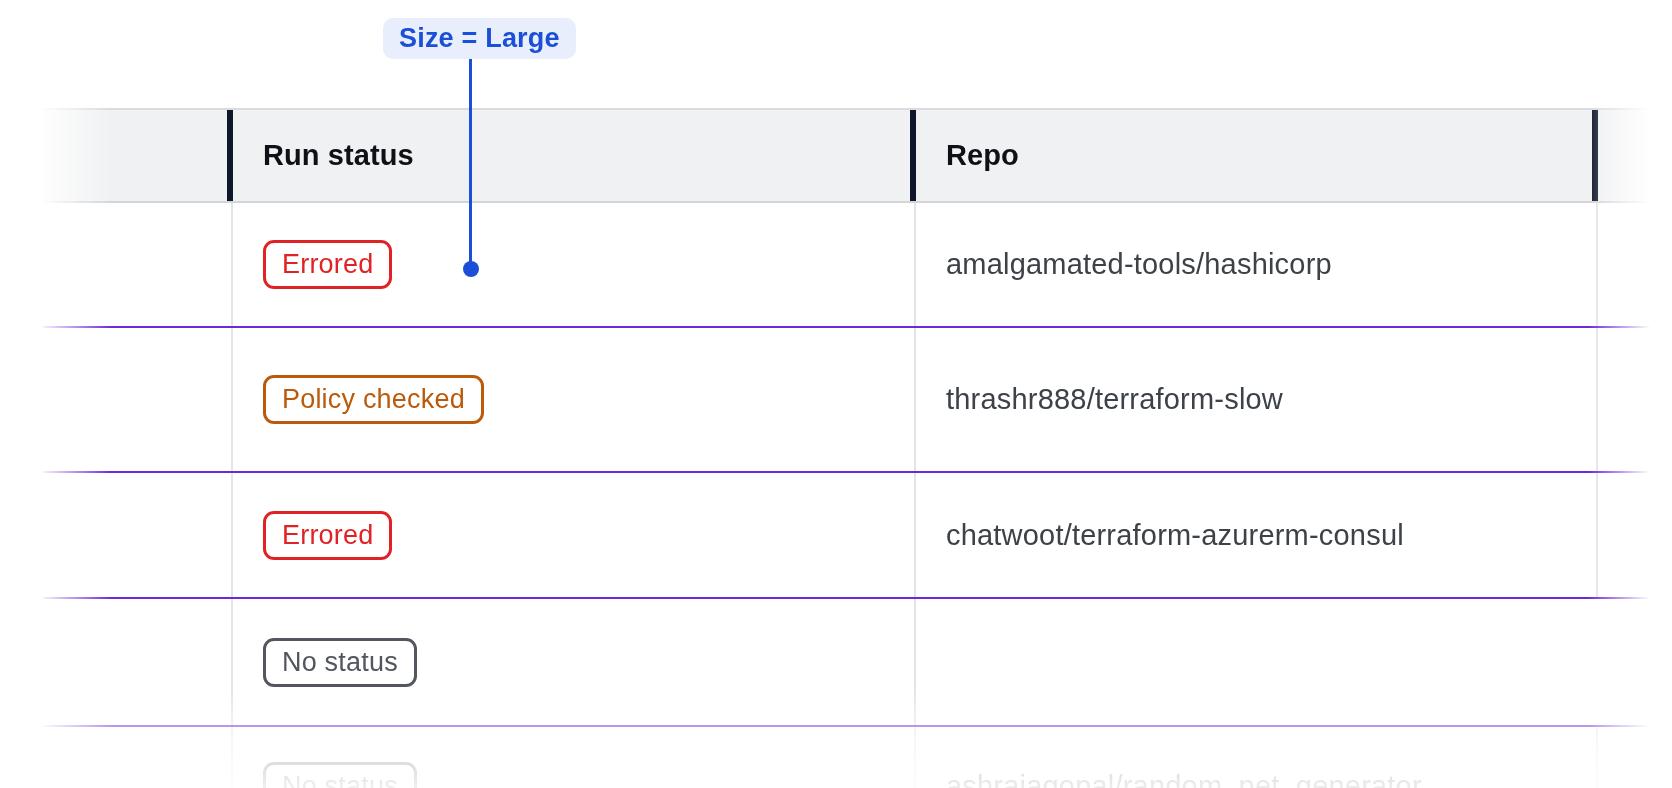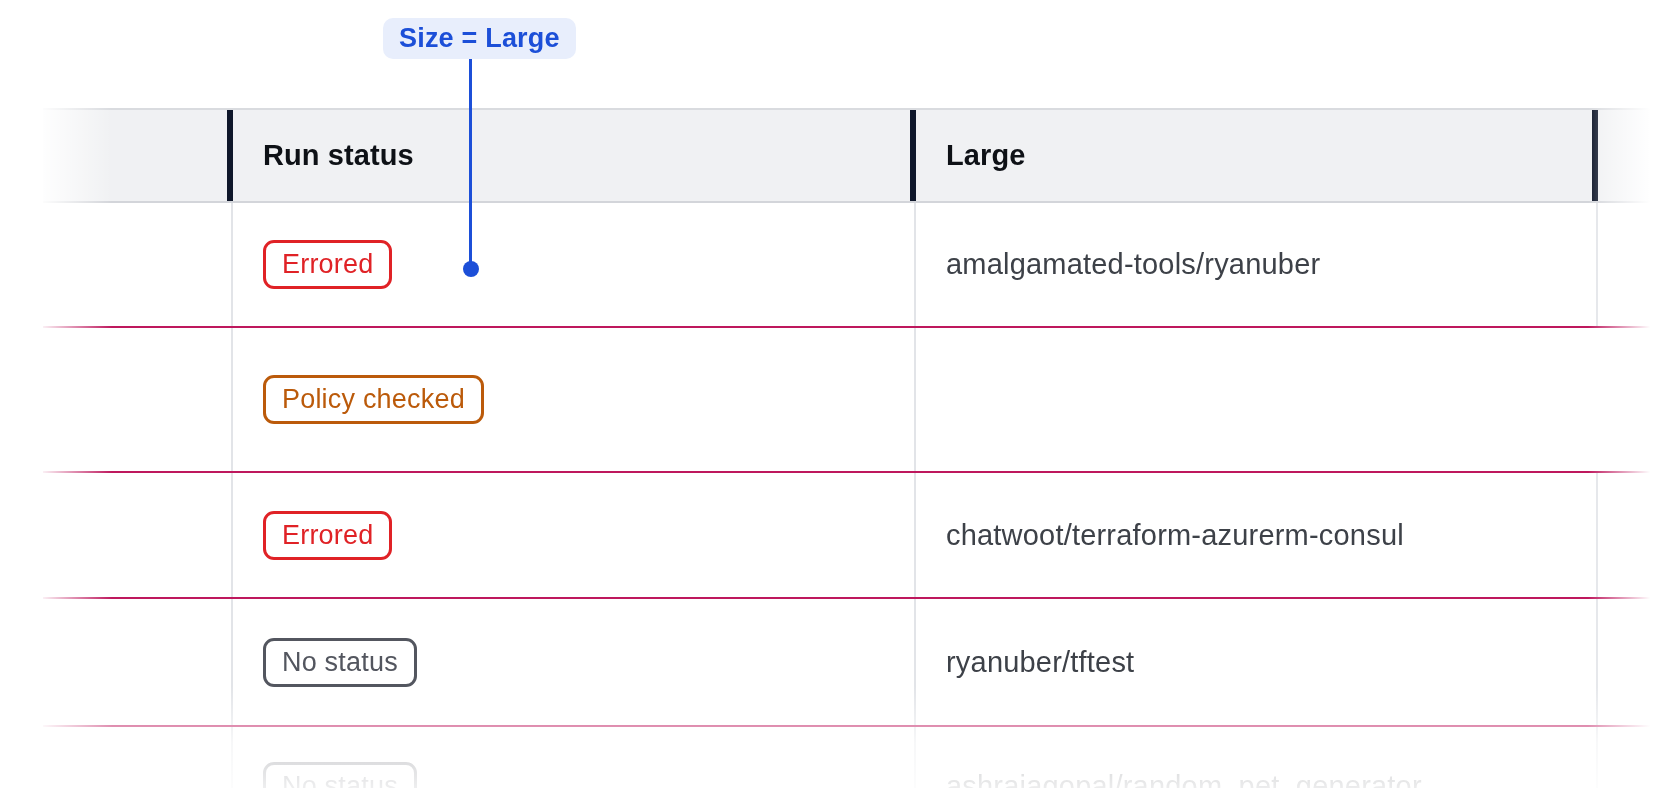--- a/index.html
+++ b/index.html
@@ -24,21 +24,21 @@
   .tbl { position: absolute; left: 43px; top: 108px; width: 1629px; z-index: 1; }
   .grid-row { display: grid; grid-template-columns: 190px 683px 682px 1fr; }
   .hrow {
     height: 95px; background: #f0f1f3;
     border-top: 2px solid #d9dbdf; border-bottom: 2px solid #d3d5da;
   }
   .hcell { display: flex; align-items: center; padding-left: 30px; }
   .hcell.bordered { border-right: 6px solid #0f172a; }
   .hcell span { font-size: 29px; font-weight: 700; color: #0e1116; letter-spacing: 0.1px; }
 
-  .brow { border-bottom: 2px solid #be185d; }
+  .brow { border-bottom: 2px solid #6d28d9; }
   .brow:nth-child(1) { height: 125px; }
   .brow:nth-child(2) { height: 145px; }
   .brow:nth-child(3) { height: 126px; }
   .brow:nth-child(4) { height: 128px; }
   .brow:nth-child(5) { height: 118px; border-bottom: none; }
   .bcell { display: flex; align-items: center; padding-left: 30px; overflow: hidden; }
   .bcell.bordered { border-right: 2px solid #e2e4e8; }
   .repo-text { font-size: 29px; font-weight: 400; color: #3d4148; letter-spacing: 0.2px; white-space: nowrap; }
 
   .badge {
@@ -70,64 +70,64 @@
 
   <div class="tbl">
     <div class="grid-row hrow">
       <div class="hcell bordered">
         <span></span>
       </div>
       <div class="hcell bordered">
         <span>Run status</span>
       </div>
       <div class="hcell bordered">
-        <span>Large</span>
+        <span>Repo</span>
       </div>
       <div class="hcell">
         <span></span>
       </div>
     </div>
     <div id="rows-container">
   <div class="grid-row brow">
     <div class="bcell bordered"></div>
     <div class="bcell bordered">
       <span class="badge" style="color: rgb(224, 34, 38);">Errored</span>
     </div>
     <div class="bcell bordered">
-      <span class="repo-text">amalgamated-tools/ryanuber</span>
+      <span class="repo-text">amalgamated-tools/hashicorp</span>
     </div>
     <div class="bcell"></div>
   </div>
 
   <div class="grid-row brow">
     <div class="bcell bordered"></div>
     <div class="bcell bordered">
       <span class="badge" style="color: rgb(187, 90, 10);">Policy checked</span>
+    </div>
+    <div class="bcell bordered">
+      <span class="repo-text">thrashr888/terraform-slow</span>
     </div>
     <div class="bcell"></div>
   </div>
 
   <div class="grid-row brow">
     <div class="bcell bordered"></div>
     <div class="bcell bordered">
       <span class="badge" style="color: rgb(224, 34, 38);">Errored</span>
     </div>
     <div class="bcell bordered">
       <span class="repo-text">chatwoot/terraform-azurerm-consul</span>
     </div>
     <div class="bcell"></div>
   </div>
 
   <div class="grid-row brow">
     <div class="bcell bordered"></div>
     <div class="bcell bordered">
       <span class="badge" style="color: rgb(83, 86, 95);">No status</span>
-    </div>
-    <div class="bcell bordered">
-      <span class="repo-text">ryanuber/tftest</span>
     </div>
     <div class="bcell"></div>
   </div>
 
   <div class="grid-row brow">
     <div class="bcell bordered"></div>
     <div class="bcell bordered">
       <span class="badge" style="color: rgb(83, 86, 95);">No status</span>
     </div>
     <div class="bcell bordered">

